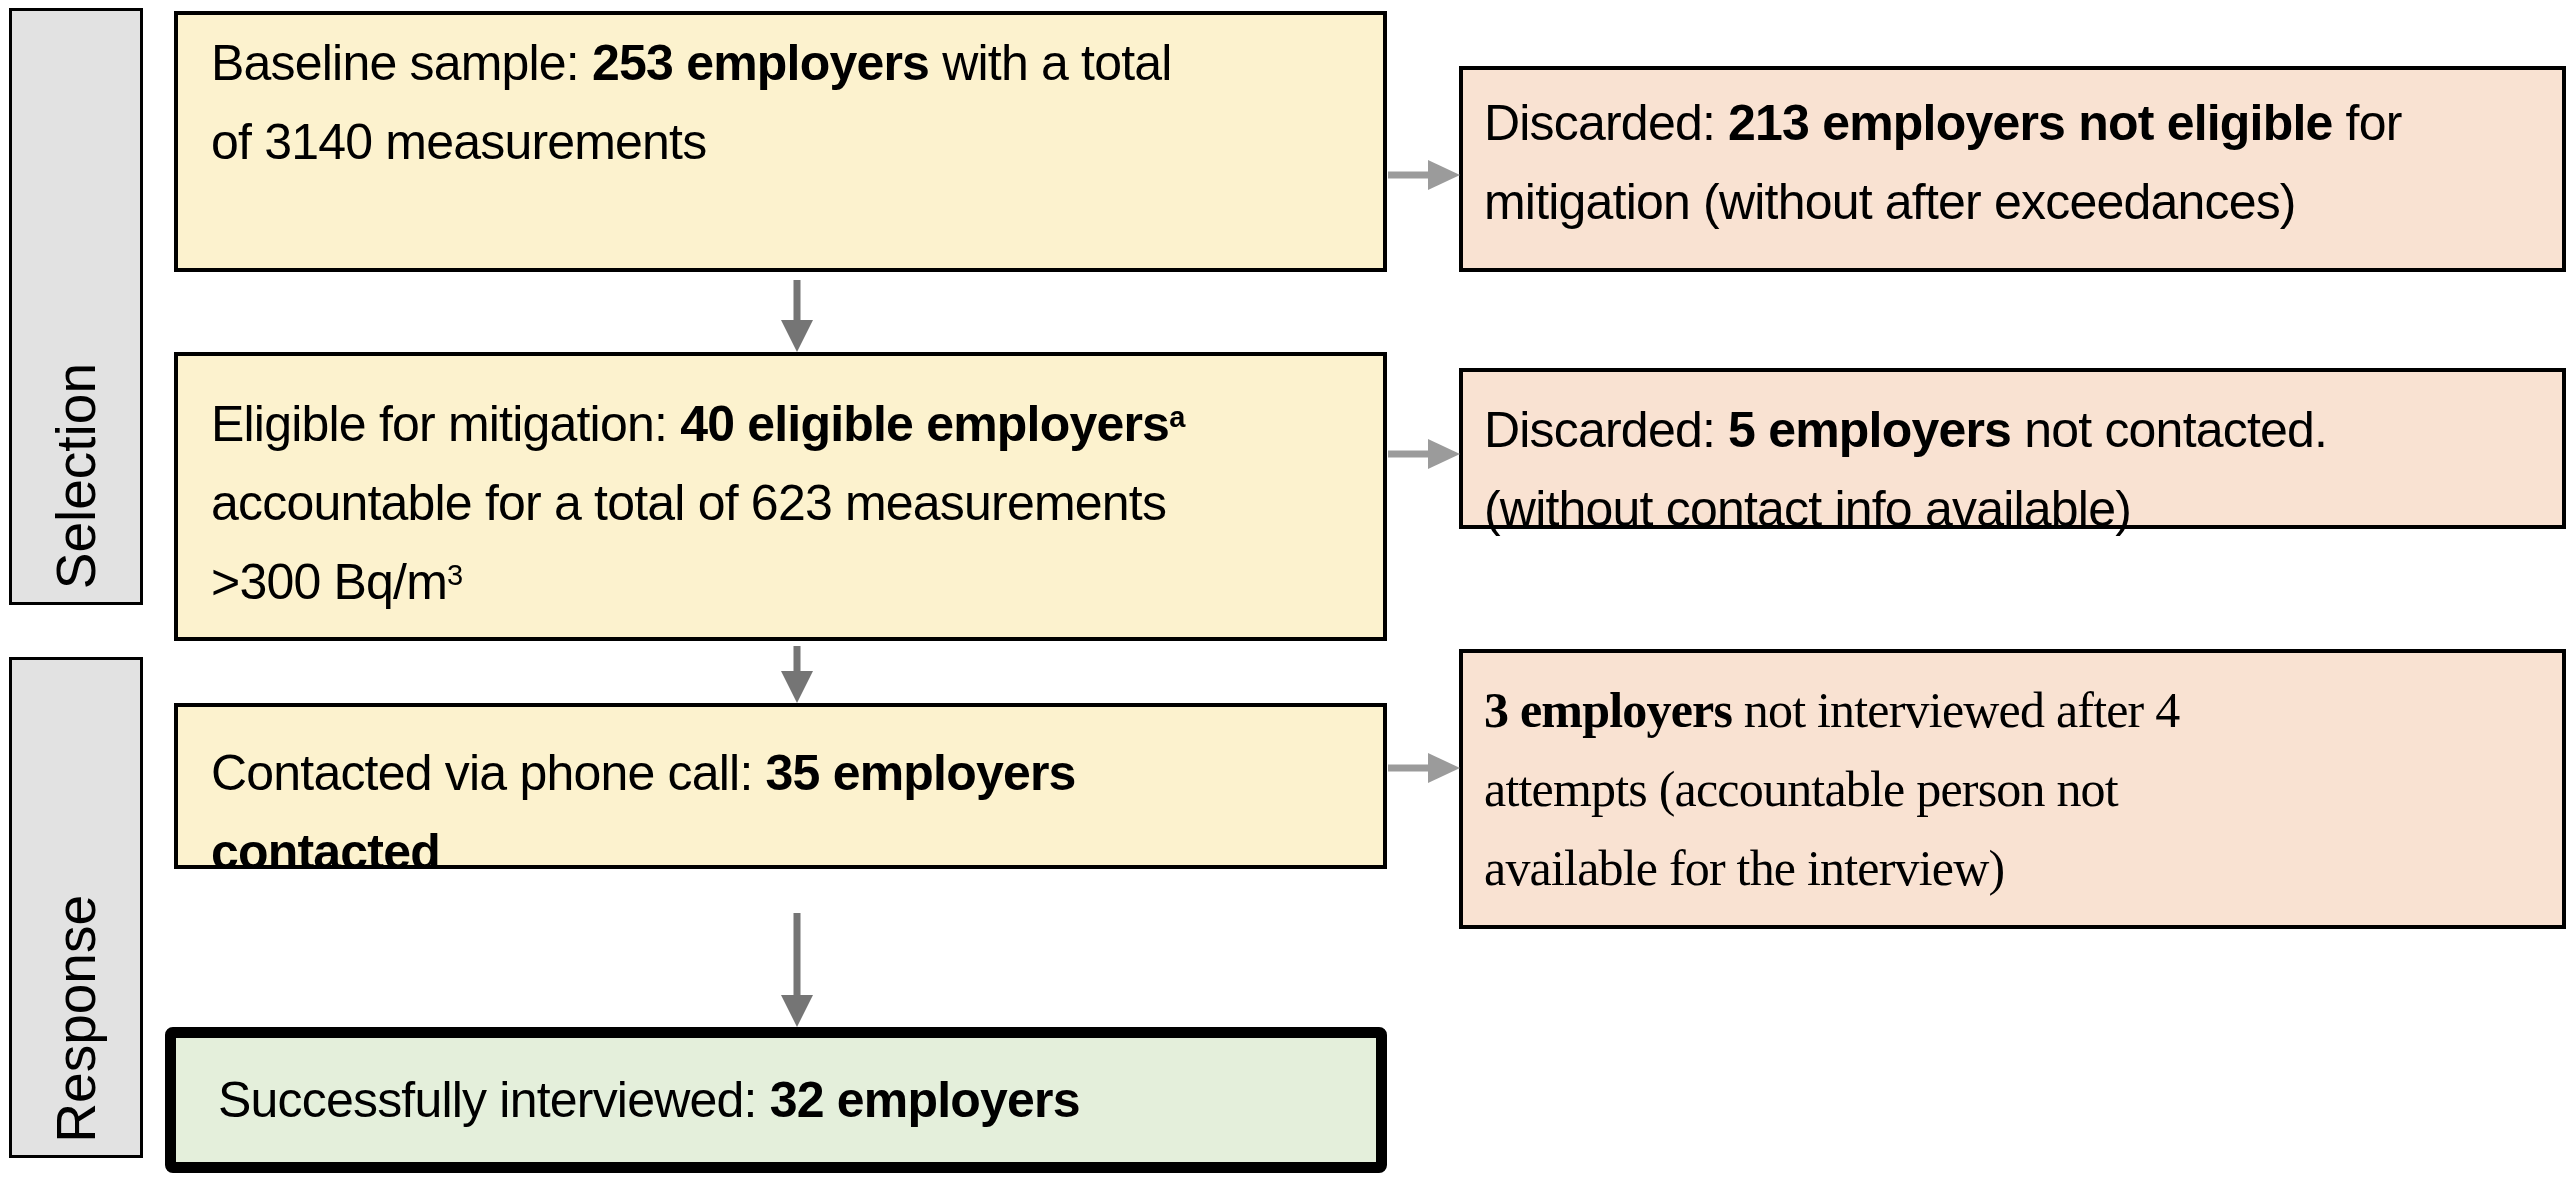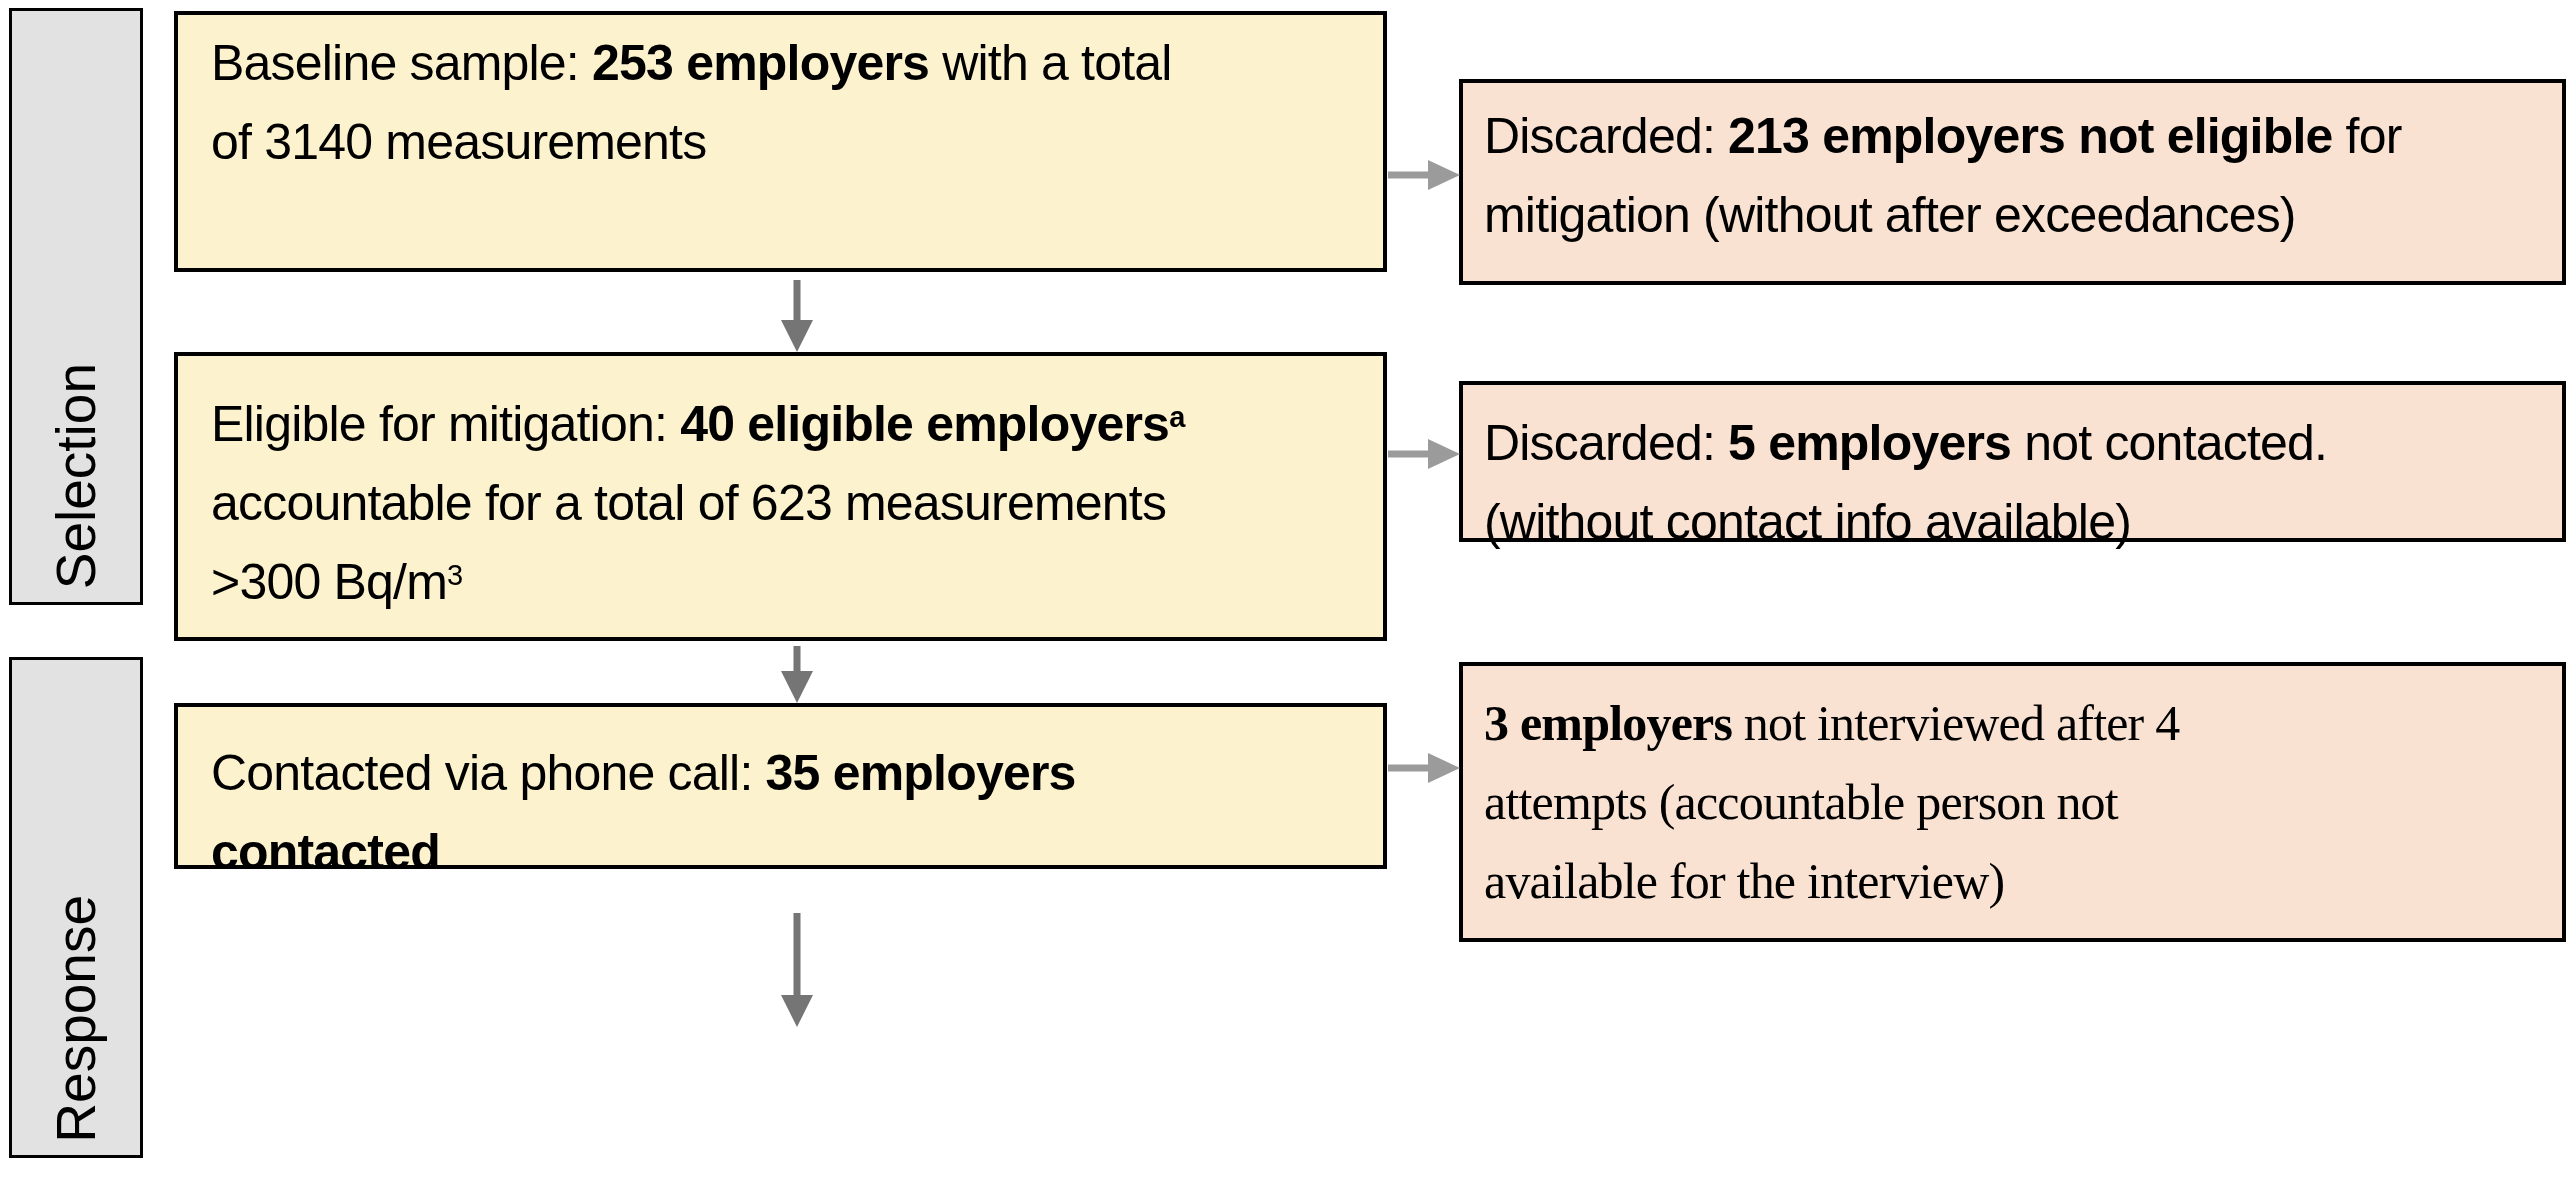--- a/index.html
+++ b/index.html
@@ -4,21 +4,21 @@
 <style>
   html,body{margin:0;padding:0;background:#ffffff;}
   #canvas{position:relative;width:2576px;height:1180px;background:#ffffff;overflow:hidden;
           font-family:"Liberation Sans","DejaVu Sans",sans-serif;color:#000;}
 
   
   .flowbox{position:absolute;box-sizing:border-box;border:4.7px solid #000;
            font-size:50px;letter-spacing:-0.8px;line-height:79px;}
   .flowbox .line{white-space:nowrap;}
   .yellow{left:174px;width:1213px;background:#FCF2CE;padding-left:33px;}
-  .pink{left:1459px;width:1107px;background:#F9E2D2;padding-left:21px;margin-top:13px;}
+  .pink{left:1459px;width:1107px;background:#F9E2D2;padding-left:21px;}
   #box-baseline{top:11px;height:261px;padding-top:9px;}
   #box-eligible{top:352px;height:289px;padding-top:29px;}
   #box-contacted{top:703px;height:166px;padding-top:27px;}
   #box-discard-1{top:66px;height:206px;padding-top:14px;}
   #box-discard-2{top:368px;height:161px;padding-top:19px;}
   #box-discard-3{top:649px;height:280px;padding-top:18px;font-family:Liberation Serif, serif;}
   #box-interviewed{position:absolute;box-sizing:border-box;left:165px;top:1027px;width:1222px;height:146px;
            background:#E4EFDB;border:11.8px solid #000;border-radius:7.9px;
            display:flex;align-items:center;padding-left:42px;
            font-size:50px;letter-spacing:-0.8px;line-height:79px;}
@@ -68,20 +68,23 @@
   <div class="flowbox yellow" id="box-eligible">
       <div class="line"><span>Eligible for mitigation: </span><span class="b">40 eligible employers</span><sup class="b">a</sup></div>
       <div class="line"><span>accountable for a total of 623 measurements</span></div>
       <div class="line"><span>&gt;300 Bq/m</span><sup>3</sup></div>
     </div>
   <div class="flowbox yellow" id="box-contacted">
       <div class="line"><span>Contacted via phone call: </span><span class="b">35 employers</span></div>
       <div class="line"><span class="b">contacted</span></div>
     </div>
 
+  <div id="box-interviewed">
+      <div class="line"><span>Successfully interviewed: </span><span class="b">32 employers</span></div>
+    </div>
 
   <div class="flowbox pink" id="box-discard-1">
       <div class="line"><span>Discarded: </span><span class="b">213 employers not eligible</span><span> for</span></div>
       <div class="line"><span>mitigation (without after exceedances)</span></div>
     </div>
   <div class="flowbox pink" id="box-discard-2">
       <div class="line"><span>Discarded: </span><span class="b">5 employers</span><span> not contacted.</span></div>
       <div class="line"><span>(without contact info available)</span></div>
     </div>
   <div class="flowbox pink" id="box-discard-3">

